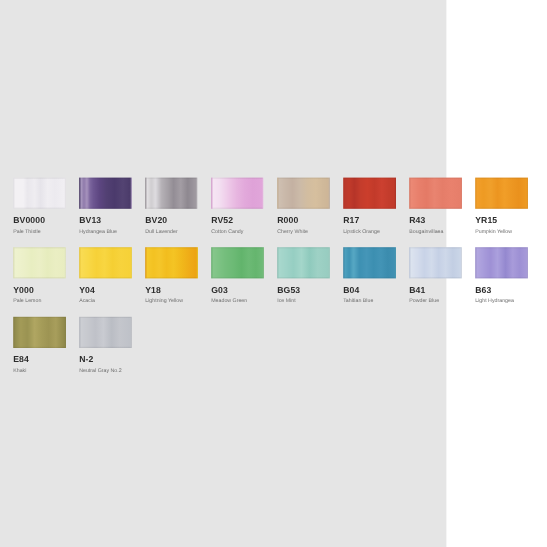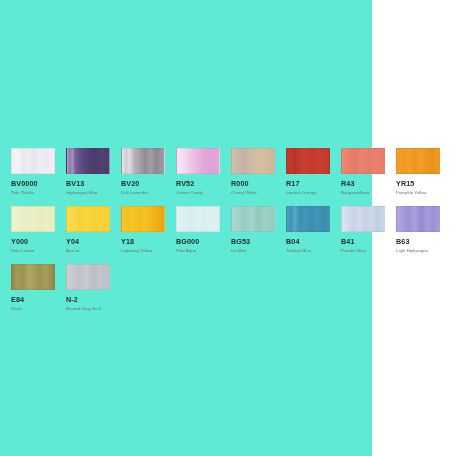--- a/index.html
+++ b/index.html
@@ -11,21 +11,21 @@
     width: 456px;
     height: 456px;
     overflow: hidden;
     font-family: "Liberation Sans", sans-serif;
     -webkit-font-smoothing: antialiased;
   }
   #page {
     position: relative;
     width: 372px;
     height: 456px;
-    background: #5eead4;
+    background: #e5e5e5;
     box-sizing: border-box;
   }
   #swatch-grid {
     position: absolute;
     left: 11px;
     top: 148px;
     width: 440px;
     display: grid;
     grid-template-columns: repeat(8, 55px);
     grid-template-rows: repeat(3, 58px);
@@ -119,23 +119,23 @@
         <div class="swatch-chip" style="background: linear-gradient(90deg, rgb(249, 220, 85) 0%, rgb(248, 216, 70) 16%, rgb(246, 209, 56) 32%, rgb(248, 214, 65) 48%, rgb(245, 207, 51) 64%, rgb(247, 211, 60) 80%, rgb(246, 209, 55) 100%);"></div>
         <span class="swatch-code">Y04</span>
         <span class="swatch-name">Acacia</span>
       </div>
       <div class="swatch-cell">
         <div class="swatch-chip" style="background: linear-gradient(90deg, rgb(245, 201, 44) 0%, rgb(243, 194, 34) 14%, rgb(245, 198, 42) 26%, rgb(242, 189, 30) 40%, rgb(244, 196, 36) 54%, rgb(241, 184, 27) 70%, rgb(239, 171, 23) 86%, rgb(236, 163, 19) 100%);"></div>
         <span class="swatch-code">Y18</span>
         <span class="swatch-name">Lightning Yellow</span>
       </div>
       <div class="swatch-cell">
-        <div class="swatch-chip" style="background: linear-gradient(90deg, rgb(223, 242, 241) 0%, rgb(218, 240, 239) 18%, rgb(213, 238, 237) 34%, rgb(220, 241, 240) 50%, rgb(215, 239, 238) 66%, rgb(221, 242, 241) 82%, rgb(217, 240, 239) 100%);"></div>
-        <span class="swatch-code">BG000</span>
-        <span class="swatch-name">Pale Aqua</span>
+        <div class="swatch-chip" style="background: linear-gradient(90deg, rgb(135, 199, 140) 0%, rgb(124, 194, 131) 14%, rgb(115, 189, 123) 28%, rgb(108, 186, 117) 42%, rgb(98, 180, 108) 58%, rgb(108, 186, 117) 72%, rgb(101, 181, 110) 86%, rgb(111, 187, 120) 100%);"></div>
+        <span class="swatch-code">G03</span>
+        <span class="swatch-name">Meadow Green</span>
       </div>
       <div class="swatch-cell">
         <div class="swatch-chip" style="background: linear-gradient(90deg, rgb(169, 216, 205) 0%, rgb(159, 211, 200) 16%, rgb(150, 206, 194) 30%, rgb(164, 214, 202) 46%, rgb(143, 202, 189) 62%, rgb(158, 209, 197) 78%, rgb(151, 204, 192) 100%);"></div>
         <span class="swatch-code">BG53</span>
         <span class="swatch-name">Ice Mint</span>
       </div>
       <div class="swatch-cell">
         <div class="swatch-chip" style="background: linear-gradient(90deg, rgb(79, 162, 191) 0%, rgb(63, 147, 180) 10%, rgb(87, 168, 196) 18%, rgb(61, 144, 178) 30%, rgb(69, 150, 184) 44%, rgb(60, 143, 177) 58%, rgb(67, 148, 182) 72%, rgb(59, 140, 174) 86%, rgb(65, 145, 179) 100%);"></div>
         <span class="swatch-code">B04</span>
         <span class="swatch-name">Tahitian Blue</span>

